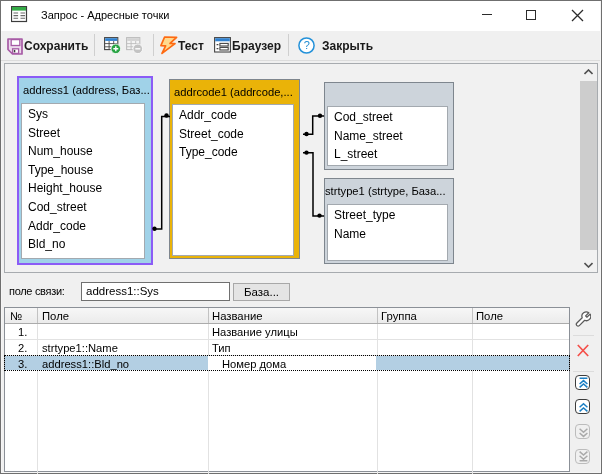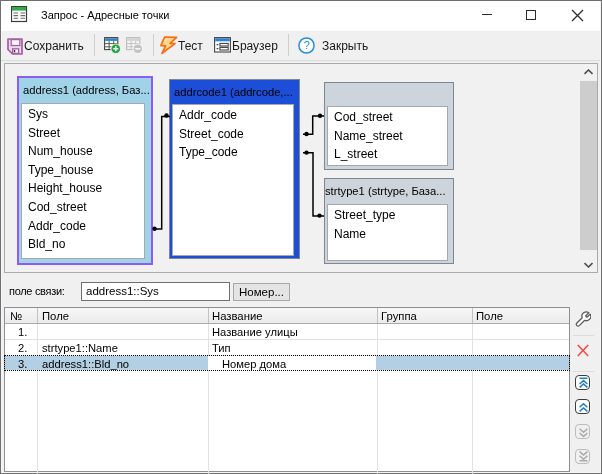--- a/index.html
+++ b/index.html
@@ -7,21 +7,21 @@
   .abs{position:absolute;}
   
   #frame{position:absolute;left:0;top:0;width:600px;height:472px;border:1px solid #6f6f6f;background:#f0f0f0;}
   #frame .inner-edge{position:absolute;left:0;top:0;width:598px;height:470px;border:1px solid #f5f5f5;}
   
   #titlebar{position:absolute;left:1px;top:1px;width:599px;height:30px;background:#ffffff;}
   #title-text{position:absolute;left:41px;top:9px;font-size:11px;color:#000;}
   
   #toolbar{position:absolute;left:0;top:31px;width:602px;height:29px;}
   #tbline{position:absolute;left:1px;top:60px;width:599px;height:1px;background:#dcdcdc;}
-  .tbtext{position:absolute;top:8px;font-size:12px;color:#1a1a1a;}
+  .tbtext{position:absolute;top:8px;font-size:12px;color:#1a1a1a;font-weight:bold;}
   .tbsep{position:absolute;top:3px;width:1px;height:22px;background:#cfcfcf;}
   
   #panel{position:absolute;left:4px;top:63px;width:592px;height:208px;border:1px solid #a7abaf;background:#f1f1f1;}
   .ebox{position:absolute;}
   .ebox .hdr{position:absolute;left:0;top:0;right:0;font-size:11.2px;color:#000;white-space:nowrap;overflow:hidden;}
   .ebox .inner{position:absolute;background:#fff;border:1px solid #a3a9af;}
   .fld{position:absolute;left:6px;font-size:12px;color:#000;white-space:nowrap;}
   
   #vsb{position:absolute;right:0;top:0;width:17px;height:208px;background:#f1f1f1;}
   #vsb .thumb{position:absolute;left:0px;top:17px;width:17px;height:169px;background:#cdcdcd;}
@@ -122,21 +122,21 @@
       <div class="fld" style="top:21.6px">Street</div>
       <div class="fld" style="top:40.2px">Num_house</div>
       <div class="fld" style="top:58.8px">Type_house</div>
       <div class="fld" style="top:77.4px">Height_house</div>
       <div class="fld" style="top:96px">Cod_street</div>
       <div class="fld" style="top:114.6px">Addr_code</div>
       <div class="fld" style="top:133.2px">Bld_no</div>
     </div>
   </div>
 
-  <div class="ebox" style="left:164px;top:15px;width:129px;height:178px;background:#1d4ed8;border:1.5px solid #7e868e">
+  <div class="ebox" style="left:164px;top:15px;width:129px;height:178px;background:#eab308;border:1.5px solid #7e868e">
     <div class="hdr" style="height:24px;line-height:24px;padding-left:4px">addrcode1 (addrcode,...</div>
     <div class="inner" style="left:2px;top:24px;width:120px;height:150px">
       <div class="fld" style="top:3px">Addr_code</div>
       <div class="fld" style="top:21.6px">Street_code</div>
       <div class="fld" style="top:40.2px">Type_code</div>
     </div>
   </div>
 
   <div class="ebox" style="left:319px;top:18px;width:128px;height:86px;background:#cdd4db;border:1.5px solid #7e868e">
     <div class="inner" style="left:2px;top:23px;width:119px;height:57.5px">
@@ -176,21 +176,21 @@
       <path d="M0.5 5 L4.5 1 L8.5 5" fill="none" stroke="#505050" stroke-width="1.6"></path>
     </svg>
     <svg class="abs" style="left:4px;top:198px" width="9" height="6" viewBox="0 0 9 6">
       <path d="M0.5 1 L4.5 5 L8.5 1" fill="none" stroke="#505050" stroke-width="1.6"></path>
     </svg>
   </div>
 </div>
 <div id="linkrow">
   <div id="linklabel">поле связи:</div>
   <div id="linkinput">address1::Sys</div>
-  <div id="linkbtn">Номер...</div>
+  <div id="linkbtn">База...</div>
 </div>
 <div id="grid">
   <div id="ghead">
     <div class="hcell" style="left:5px">№</div>
     <div class="hcell" style="left:37px">Поле</div>
     <div class="hcell" style="left:207px">Название</div>
     <div class="hcell" style="left:376px">Группа</div>
     <div class="hcell" style="left:471px">Поле</div>
     <div class="hsep" style="left:32px"></div>
     <div class="hsep" style="left:203px"></div>

